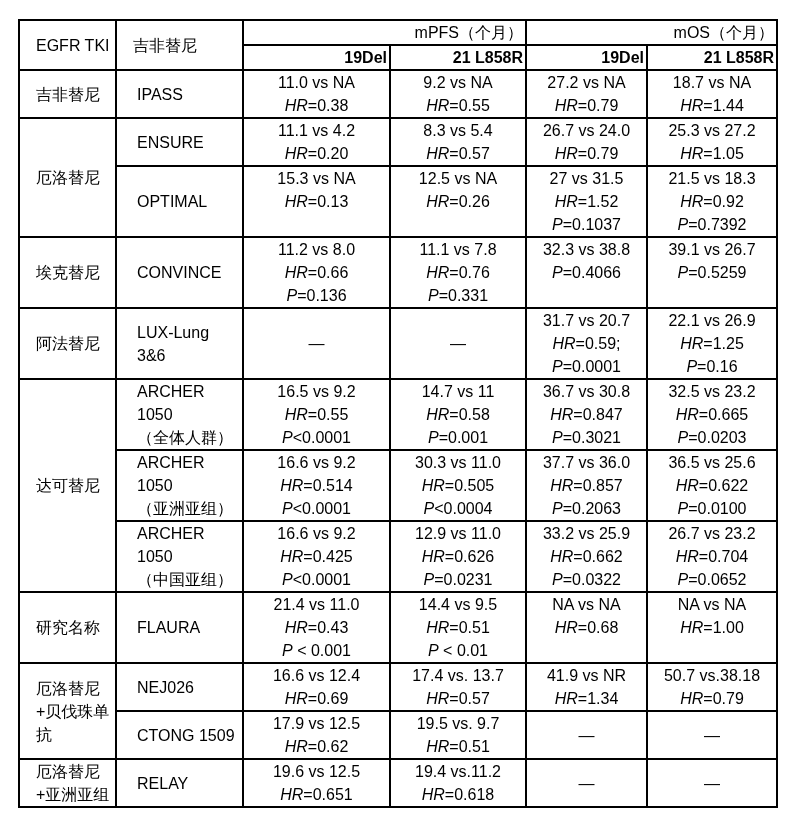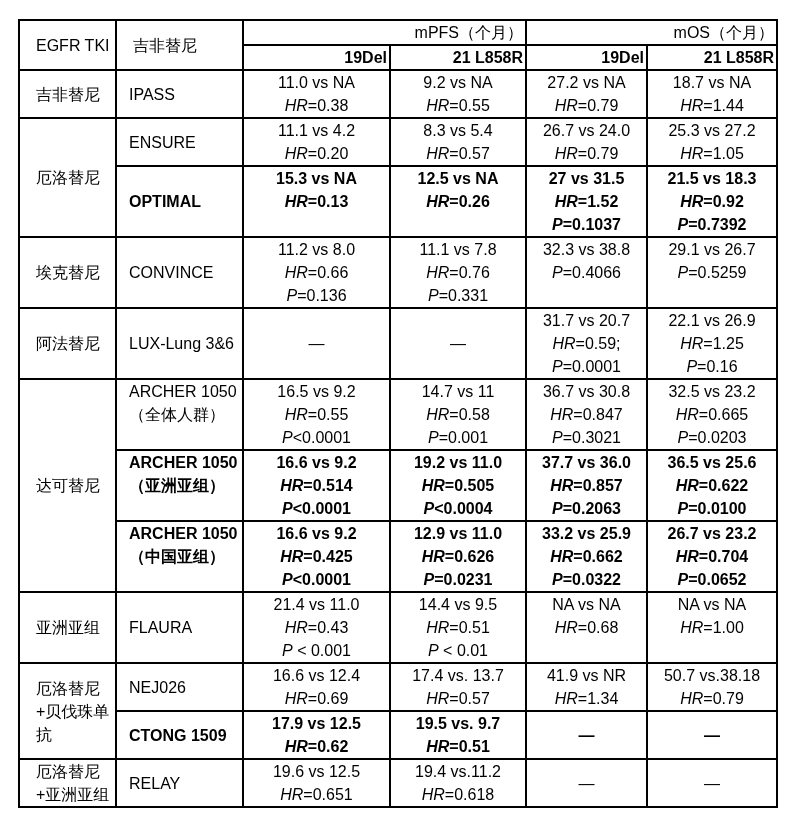--- a/index.html
+++ b/index.html
@@ -41,26 +41,26 @@
   td.drug {
     text-align: left;
     vertical-align: middle;
     padding-left: 16px;
     padding-right: 3px;
     margin-left: 11px;
   }
   td.study {
     text-align: left;
     vertical-align: middle;
-    padding-left: 12px;
+    padding-left: 20px;
     white-space: pre-line;
   }
   td.study.top { vertical-align: top; margin-top: 44px; }
   td.dash { vertical-align: middle; }
-  tr.sub-row td { border-top-width: 1px; font-weight: bold; }
+  tr.sub-row td { border-top-width: 1px; }
   .cl { white-space: nowrap; }
   i { font-style: italic; }
 </style>
 </head>
 <body>
 
 <table class="results">
   <colgroup>
     <col style="width:97px">
     <col style="width:127px">
@@ -156,21 +156,21 @@
         <td>
           <div class="cl">11.1 vs 7.8</div>
           <div class="cl"><i>HR</i>=0.76</div>
           <div class="cl"><i>P</i>=0.331</div>
         </td>
         <td>
           <div class="cl">32.3 vs 38.8</div>
           <div class="cl"><i>P</i>=0.4066</div>
         </td>
         <td>
-          <div class="cl">29.1 vs 26.7</div>
+          <div class="cl">39.1 vs 26.7</div>
           <div class="cl"><i>P</i>=0.5259</div>
         </td>
       </tr>
       <tr>
         <td class="drug" rowspan="1">阿法替尼</td>
         <td class="study">LUX-Lung 3&amp;6</td>
         <td class="dash">
           <div class="cl">—</div>
         </td>
         <td class="dash">
@@ -214,21 +214,21 @@
       </tr>
       <tr class="sub-row">
         <td class="study top">ARCHER 1050
 （亚洲亚组）</td>
         <td>
           <div class="cl">16.6 vs 9.2</div>
           <div class="cl"><i>HR</i>=0.514</div>
           <div class="cl"><i>P</i>&lt;0.0001</div>
         </td>
         <td>
-          <div class="cl">19.2 vs 11.0</div>
+          <div class="cl">30.3 vs 11.0</div>
           <div class="cl"><i>HR</i>=0.505</div>
           <div class="cl"><i>P</i>&lt;0.0004</div>
         </td>
         <td>
           <div class="cl">37.7 vs 36.0</div>
           <div class="cl"><i>HR</i>=0.857</div>
           <div class="cl"><i>P</i>=0.2063</div>
         </td>
         <td>
           <div class="cl">36.5 vs 25.6</div>
@@ -254,21 +254,21 @@
           <div class="cl"><i>HR</i>=0.662</div>
           <div class="cl"><i>P</i>=0.0322</div>
         </td>
         <td>
           <div class="cl">26.7 vs 23.2</div>
           <div class="cl"><i>HR</i>=0.704</div>
           <div class="cl"><i>P</i>=0.0652</div>
         </td>
       </tr>
       <tr>
-        <td class="drug" rowspan="1">亚洲亚组</td>
+        <td class="drug" rowspan="1">研究名称</td>
         <td class="study">FLAURA</td>
         <td>
           <div class="cl">21.4 vs 11.0</div>
           <div class="cl"><i>HR</i>=0.43</div>
           <div class="cl"><i>P</i> &lt; 0.001</div>
         </td>
         <td>
           <div class="cl">14.4 vs 9.5</div>
           <div class="cl"><i>HR</i>=0.51</div>
           <div class="cl"><i>P</i> &lt; 0.01</div>

